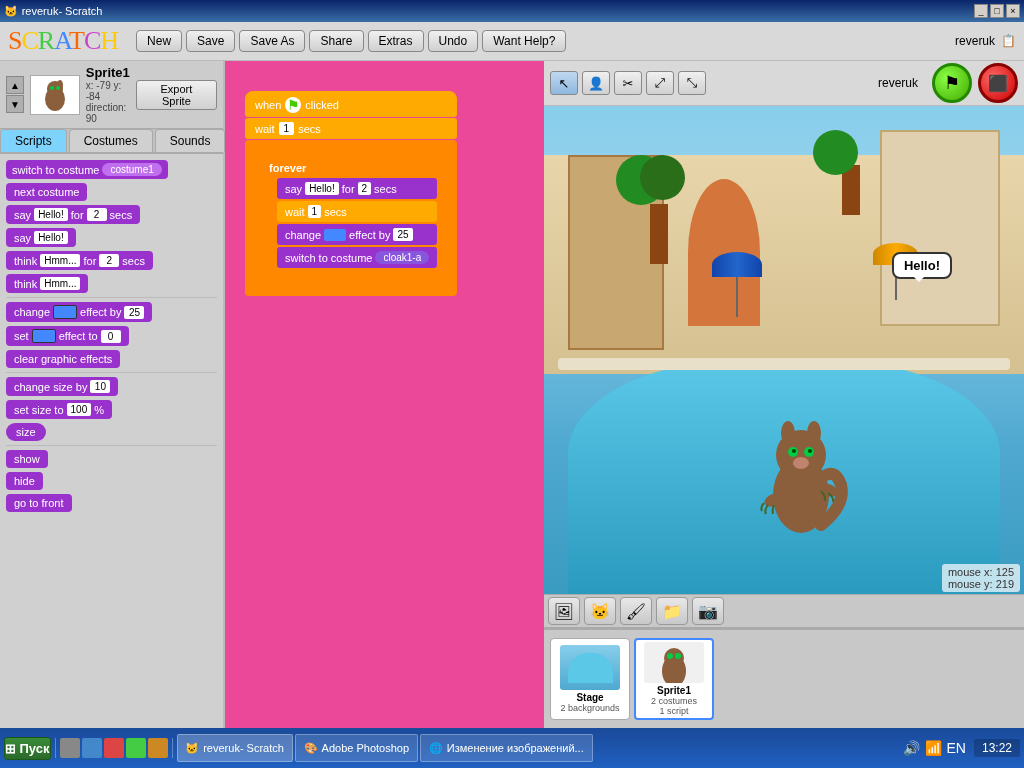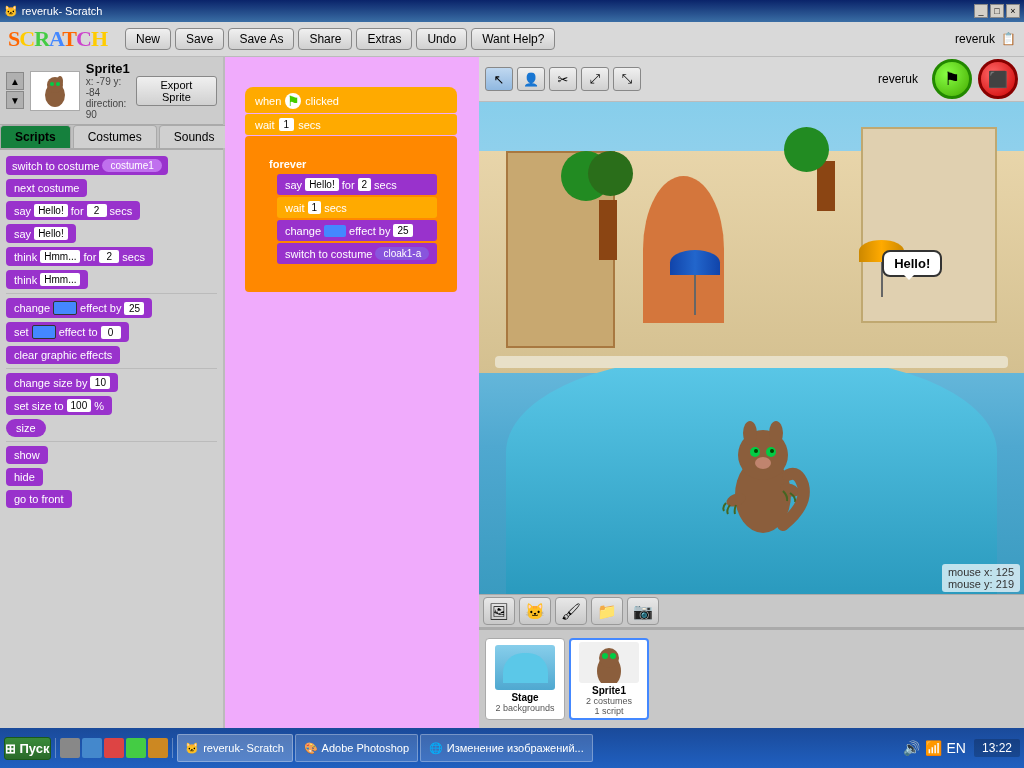--- a/index.html
+++ b/index.html
@@ -36,22 +36,22 @@
     #menubar {
       background: #d9d9d9;
       padding: 4px 8px;
       display: flex;
       align-items: center;
       justify-content: space-between;
       border-bottom: 1px solid #bbb;
     }
     #menubar .logo {
       font-family: 'Comic Sans MS', cursive;
-      font-size: 22px;
-      font-weight: bold;
+      font-size: 26px;
+      font-weight: normal;
       color: #ff6600;
       letter-spacing: -1px;
       margin-right: 10px;
     }
     #menubar .logo span { color: #ffcc00; }
     .menu-buttons { display: flex; gap: 4px; align-items: center; }
     .menu-btn {
       background: linear-gradient(to bottom, #f0f0f0, #d0d0d0);
       border: 1px solid #888;
       border-radius: 4px;
@@ -121,22 +121,22 @@
       padding: 4px 14px;
       font-size: 12px;
       cursor: pointer;
       border: 1px solid #aaa;
       border-bottom: none;
       margin-right: 2px;
       background: #d0d0d0;
       border-radius: 4px 4px 0 0;
     }
     .tab.active {
-      background: #15803d;
-      font-weight: bold;
+      background: #7dd3fc;
+      font-weight: normal;
     }
 
     
     #categories {
       display: grid;
       grid-template-columns: 1fr 1fr;
       gap: 2px;
       padding: 4px;
       background: #cccccc;
     }
@@ -177,22 +177,22 @@
     .block-color-swatch {
       width: 24px; height: 14px;
       background: #4488ff;
       border: 1px solid #333;
       border-radius: 2px;
       display: inline-block;
     }
 
     
     #script-area {
-      width: 254px;
-      background: #f0abfc;
+      width: 319px;
+      background: #ec4899;
       position: relative;
       overflow: hidden;
     }
 
     
     #stage {
       flex: 1;
       display: flex;
       flex-direction: column;
     }

